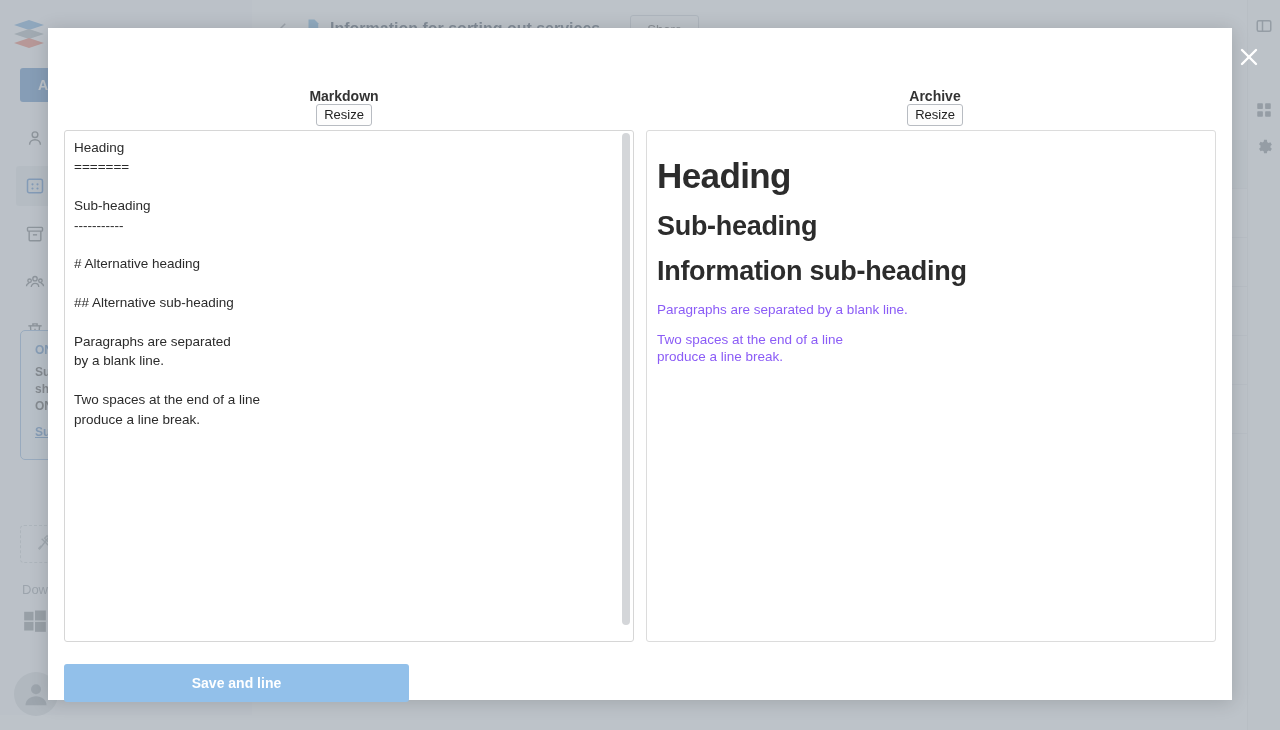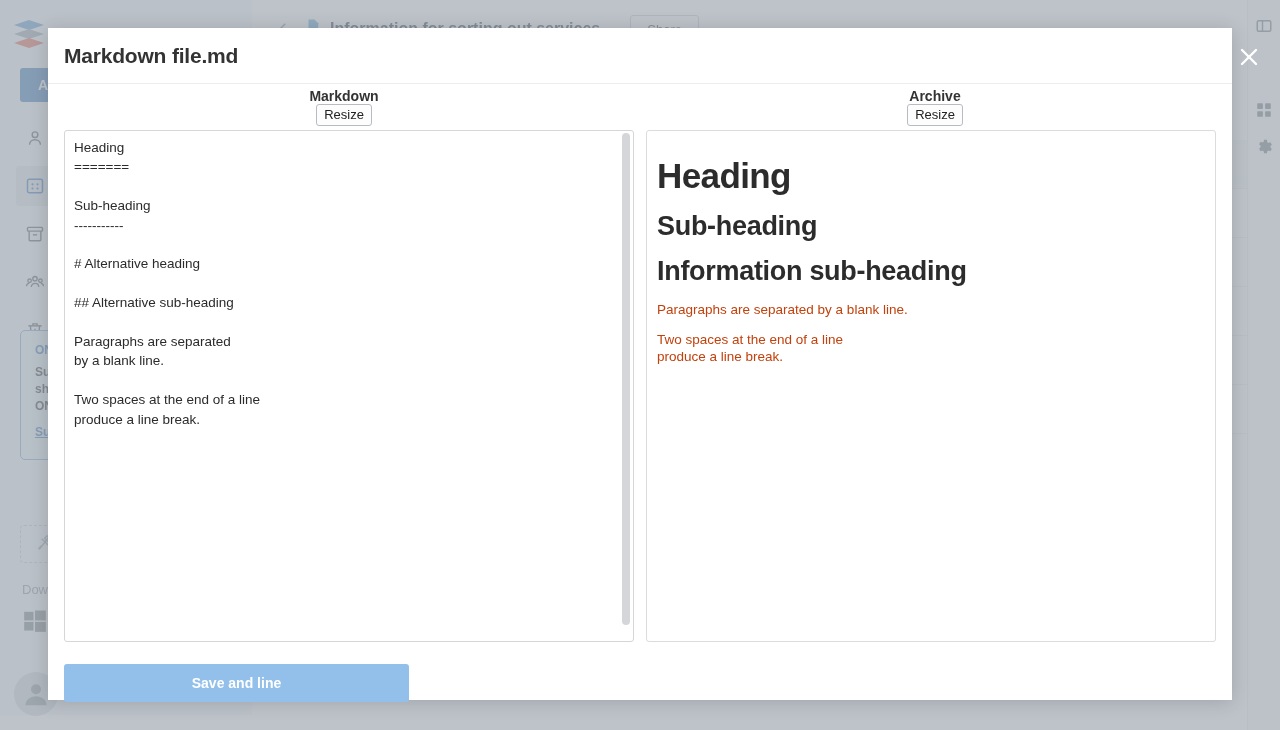--- a/index.html
+++ b/index.html
@@ -360,21 +360,21 @@
     font-size: 27px;
     font-weight: bold;
     color: #2c2c2c;
     margin: 16px 0 14px 0;
     line-height: 1.1;
     letter-spacing: -0.3px;
   }
   .pv p {
     font-family: "Liberation Sans", sans-serif;
     font-size: 13.5px;
-    color: #c2410c;
+    color: #8b5cf6;
     margin: 13px 0;
     line-height: 17px;
   }
 
   .save-btn {
     position: absolute;
     left: 0; top: 580px;
     width: 345px;
     height: 38px;
     background: #92c0ea;
@@ -613,23 +613,20 @@
 
 <div class="close-x">
   <svg width="24" height="24" viewBox="0 0 24 24" fill="none" stroke="#ffffff" stroke-width="2.4" stroke-linecap="round">
     <path d="M5 5l14 14"></path>
       <path d="M19 5L5 19"></path>
   </svg>
 </div>
 
 <div class="modal">
 
-  <div class="modal-head">
-    <div class="modal-title">Markdown file.md</div>
-  </div>
 
   <div class="panes">
 
     <div class="pane-labels">
       <div class="pane-half left">
         <span class="pane-label">Markdown</span>
         <button class="resize-btn">Resize</button>
       </div>
       <div class="pane-half right">
         <span class="pane-label">Archive</span>

